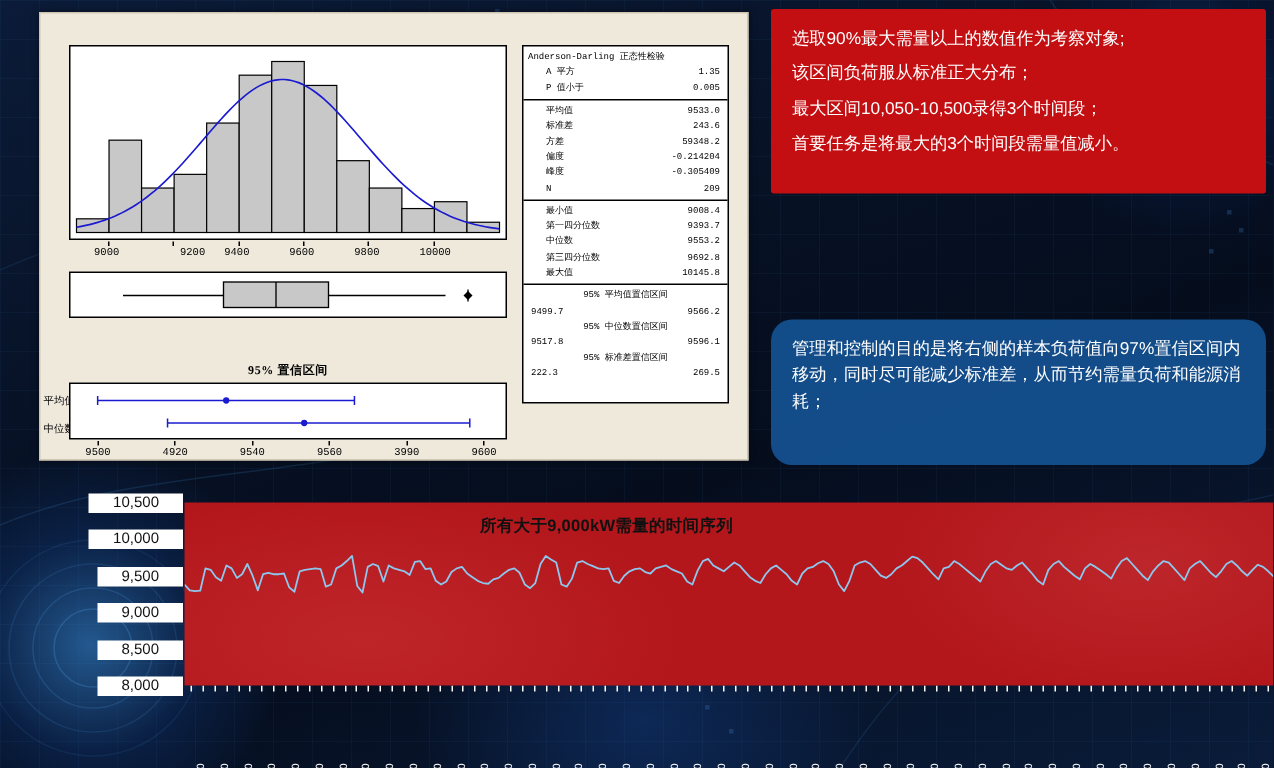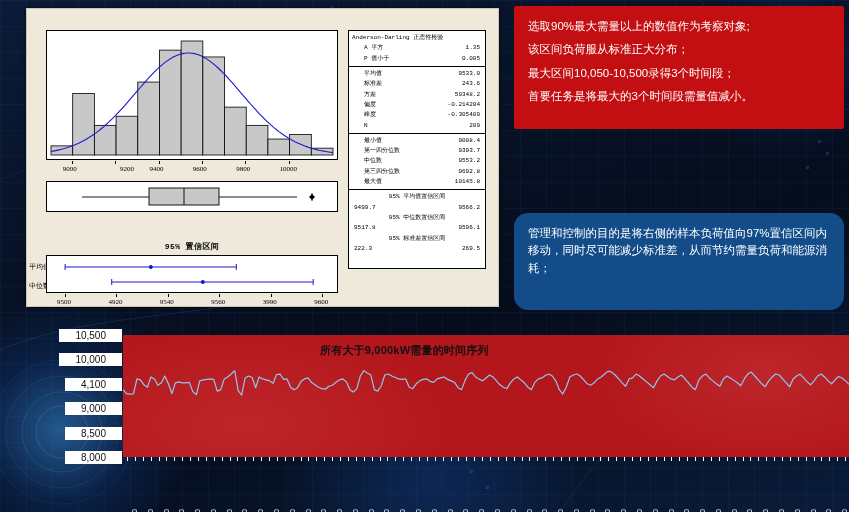--- a/index.html
+++ b/index.html
@@ -35,35 +35,35 @@
     border: 1px solid #cfc6b2;
     box-shadow: 0 0 4px rgba(0,0,0,.5);
   }
   .mt-white { background: #fff; border: 1px solid #000; position: absolute; }
   #hist-box  { left: 19px;  top: 21px;  width: 292px; height: 130px; }
   #box-box   { left: 19px;  top: 172px; width: 292px; height: 31px; }
   #ci-box    { left: 19px;  top: 246px; width: 292px; height: 38px; }
   #stats-box { left: 321px; top: 21px;  width: 138px; height: 239px; background:#fff; border:1px solid #000; position:absolute; }
 
   .axis-lbl {
-    position: absolute; font-family: Liberation Serif, serif;
+    position: absolute; font-family: Liberation Mono, monospace;
     font-size: 7px; color: #000; white-space: nowrap;
   }
   .hist-ticks, .ci-ticks { position: absolute; width: 292px; }
   .hist-ticks { left: 19px; top: 152px; height: 12px; }
   .ci-ticks   { left: 19px; top: 285px; height: 12px; }
   .tickmark { position: absolute; top: 0; width: 1px; height: 3px; background: #000; }
 
   .side-lbl {
     position: absolute; font-family: "Liberation Serif", serif;
     font-size: 7px; color: #000; white-space: nowrap; text-align: right;
   }
   #ci-title {
     position: absolute; left: 19px; top: 232px; width: 292px;
-    text-align: center; font-family: Liberation Mono, monospace;
+    text-align: center; font-family: Liberation Serif, serif;
     font-size: 8px; font-weight: bold; color: #000; letter-spacing: .4px;
   }
 
   
   #stats-box .sect { border-bottom: 1px solid #000; padding: 2px 0; }
   #stats-box .sect:last-child { border-bottom: none; }
   #stats-box .row {
     display: flex; justify-content: space-between;
     font-family: "Liberation Mono", monospace; font-size: 6px;
     color: #000; line-height: 1.72; padding: 0 5px;
@@ -348,21 +348,21 @@
     </div>
 </div>
 
 <div class="card" id="card-blue">
   <p>管理和控制的目的是将右侧的样本负荷值向97%置信区间内移动，同时尽可能减少标准差，从而节约需量负荷和能源消耗；</p>
 </div>
 
 <div id="yaxis">
     <div class="ylab" style="top:-1.0px">10,500</div>
     <div class="ylab" style="top:23.4px">10,000</div>
-    <div class="ylab" style="top:47.8px">4,100</div>
+    <div class="ylab" style="top:47.8px">9,500</div>
     <div class="ylab" style="top:72.2px">9,000</div>
     <div class="ylab" style="top:96.6px">8,500</div>
     <div class="ylab" style="top:121.0px">8,000</div>
   </div>
 
 <div id="ts">
   <div class="tint"></div>
   <svg viewBox="0 0 726 122" preserveAspectRatio="none">
     <path id="ts-line" fill="none" stroke="#8ec7ee" stroke-width="1.2" vector-effect="non-scaling-stroke" stroke-linejoin="round" d="M0.00,54.66 L3.49,58.56 L6.98,59.05 L10.47,58.80 L13.96,43.92 L17.45,44.90 L20.94,49.78 L24.43,52.22 L27.92,41.97 L31.41,43.92 L34.90,50.26 L38.39,47.82 L41.88,40.99 L45.38,48.80 L48.87,58.56 L52.36,47.82 L55.85,46.85 L59.34,47.82 L62.83,47.82 L66.32,47.34 L69.81,56.61 L73.30,59.54 L76.79,45.87 L80.28,44.90 L83.77,44.41 L87.26,43.92 L90.75,44.41 L94.24,56.12 L97.73,54.66 L101.22,43.92 L104.71,41.97 L108.20,39.04 L111.69,35.62 L115.18,55.63 L118.67,60.02 L122.16,42.94 L125.65,40.99 L129.14,42.46 L132.63,52.70 L136.13,41.97 L139.62,43.92 L143.11,44.90 L146.60,45.87 L150.09,48.31 L153.58,39.53 L157.07,39.04 L160.56,44.41 L164.05,43.92 L167.54,52.22 L171.03,54.66 L174.52,52.70 L178.01,46.36 L181.50,43.92 L184.99,42.94 L188.48,47.34 L191.97,49.78 L195.46,52.22 L198.95,53.68 L202.44,54.17 L205.93,51.24 L209.42,50.26 L212.91,47.34 L216.40,44.90 L219.89,43.92 L223.38,46.85 L226.88,54.66 L230.37,57.10 L233.86,53.68 L237.35,40.99 L240.84,35.62 L244.33,38.06 L247.82,40.02 L251.31,54.66 L254.80,56.12 L258.29,50.75 L261.78,40.02 L265.27,39.04 L268.76,40.99 L272.25,42.46 L275.74,43.92 L279.23,44.41 L282.72,43.92 L286.21,52.22 L289.70,53.68 L293.19,48.80 L296.68,45.87 L300.17,44.41 L303.66,43.92 L307.15,46.36 L310.64,47.34 L314.13,43.92 L317.63,42.94 L321.12,41.97 L324.61,44.41 L328.10,45.87 L331.59,47.34 L335.08,52.70 L338.57,54.66 L342.06,45.38 L345.55,39.04 L349.04,37.58 L352.53,41.97 L356.02,43.92 L359.51,45.87 L363.00,42.94 L366.49,40.02 L369.98,41.97 L373.47,45.87 L376.96,49.78 L380.45,52.22 L383.94,53.68 L387.43,47.82 L390.92,43.92 L394.41,41.97 L397.90,44.90 L401.39,47.82 L404.88,52.22 L408.38,54.66 L411.87,47.34 L415.36,43.92 L418.85,42.94 L422.34,40.50 L425.83,39.04 L429.32,40.99 L432.81,45.87 L436.30,54.66 L439.79,59.05 L443.28,52.22 L446.77,41.97 L450.26,40.02 L453.75,39.04 L457.24,40.99 L460.73,44.90 L464.22,48.80 L467.71,50.26 L471.20,47.82 L474.69,43.92 L478.18,41.97 L481.67,39.04 L485.16,36.11 L488.65,37.09 L492.14,40.02 L495.63,43.92 L499.13,47.82 L502.62,51.24 L506.11,43.92 L509.60,42.94 L513.09,39.04 L516.58,40.99 L520.07,43.92 L523.56,46.85 L527.05,49.78 L530.54,52.70 L534.03,45.87 L537.52,40.99 L541.01,39.04 L544.50,41.48 L547.99,43.92 L551.48,44.90 L554.97,41.97 L558.46,40.02 L561.95,43.92 L565.44,47.82 L568.93,52.22 L572.42,54.66 L575.91,44.90 L579.40,40.99 L582.89,39.04 L586.38,42.94 L589.88,45.87 L593.37,48.80 L596.86,51.24 L600.35,43.92 L603.84,40.99 L607.33,42.94 L610.82,45.38 L614.31,47.82 L617.80,50.75 L621.29,43.92 L624.78,39.04 L628.27,37.09 L631.76,40.99 L635.25,44.90 L638.74,48.80 L642.23,51.73 L645.72,45.87 L649.21,41.97 L652.70,39.04 L656.19,40.02 L659.68,43.92 L663.17,47.82 L666.66,51.73 L670.15,43.92 L673.64,40.99 L677.13,39.04 L680.63,42.94 L684.12,46.85 L687.61,49.78 L691.10,45.87 L694.59,40.99 L698.08,39.04 L701.57,41.97 L705.06,45.87 L708.55,48.80 L712.04,44.90 L715.53,41.48 L719.02,42.94 L722.51,45.87 L726.00,49.29"></path>
   </svg>

